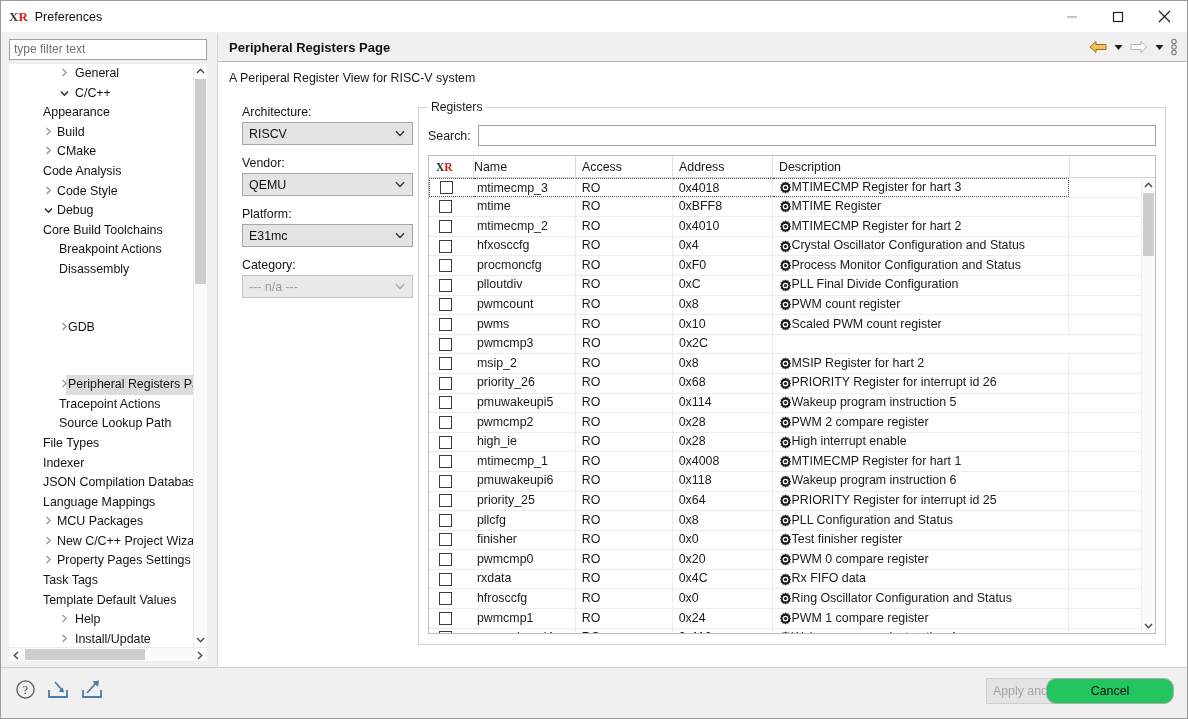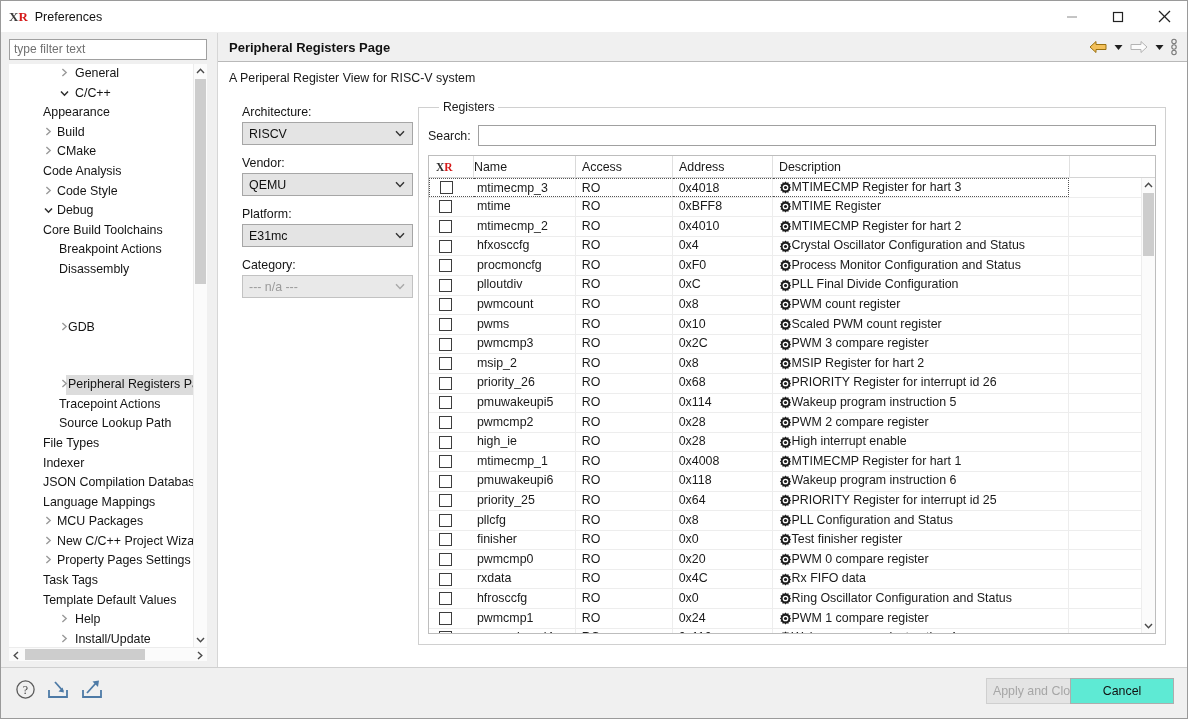--- a/index.html
+++ b/index.html
@@ -146,21 +146,21 @@
   .combo.disabled { background: #e9e9e9; border-color: #c2c2c2; }
   .combo.disabled .val { color: #9a9a9a; }
   .combo.disabled .chev { color: #a9a9a9; }
 
   
   .group {
     position: absolute; left: 200px; top: 74px; width: 748px; height: 538px;
     border: 1px solid #d0d0d0;
   }
   .group-title {
-    position: absolute; left: 20px; top: -8px;
+    position: absolute; left: 8px; top: -8px;
     background: #ffffff; padding: 0 4px;
     font-size: 12.2px; color: #1a1a1a;
   }
   .search-row {
     position: absolute; left: 9px; top: 17px; right: 9px;
     display: flex; align-items: center;
   }
   .search-label { font-size: 12.4px; margin-right: 7px; }
   .search-input {
     flex: 1; height: 21px; border: 1px solid #a0a0a0; background: #fff;
@@ -254,21 +254,21 @@
     position: absolute; left: 14px; top: 11px;
     display: flex; align-items: center; gap: 10px;
   }
   .btn {
     position: absolute; top: 10px; height: 26px;
     border: 1px solid #adadad; background: #f5f5f5;
     font-size: 12.4px; color: #111;
     display: flex; align-items: center; justify-content: center;
   }
   .btn.apply { right: 97px; width: 104px; background: #e4e4e4; border-color: #cfcfcf; color: #a6a6a6; }
-  .btn.cancel { right: 13px; width: 104px; background: #5eead4; }
+  .btn.cancel { right: 13px; width: 128px; background: #22c55e; border-radius: 10px; }
 </style>
 </head>
 <body>
 
 <div class="window">
 
   <div class="titlebar">
     <span class="title-logo"><span class="x">X</span><span class="r">R</span></span>
     <span class="title-text">Preferences</span>
     <div class="win-buttons">
@@ -618,28 +618,20 @@
               </div>
               <div class="cell cell-tail"></div>
             </div>
             <div class="row">
               <div class="cell cell-chk">
                 <span class="chk"></span>
               </div>
               <div class="cell cell-name">pwmcmp3</div>
               <div class="cell cell-acc">RO</div>
               <div class="cell cell-addr">0x2C</div>
-              <div class="cell cell-desc">
-                <svg class="gear" width="13" height="13" viewBox="0 0 16 16">
-                  <path d="M8 0.6 L9.5 2.2 L11.6 1.6 L12 3.8 L14.1 4.4 L13.3 6.4 L14.9 8 L13.3 9.6 L14.1 11.6 L12 12.2 L11.6 14.4 L9.5 13.8 L8 15.4 L6.5 13.8 L4.4 14.4 L4 12.2 L1.9 11.6 L2.7 9.6 L1.1 8 L2.7 6.4 L1.9 4.4 L4 3.8 L4.4 1.6 L6.5 2.2 Z" fill="#1c1c1c"></path>
-                  <circle cx="8" cy="8" r="3.5" fill="#ffffff"></circle>
-                  <circle cx="8" cy="8" r="1.9" fill="#1c1c1c"></circle>
-                </svg>
-                <span>PWM 3 compare register</span>
-              </div>
               <div class="cell cell-tail"></div>
             </div>
             <div class="row">
               <div class="cell cell-chk">
                 <span class="chk"></span>
               </div>
               <div class="cell cell-name">msip_2</div>
               <div class="cell cell-acc">RO</div>
               <div class="cell cell-addr">0x8</div>
               <div class="cell cell-desc">

